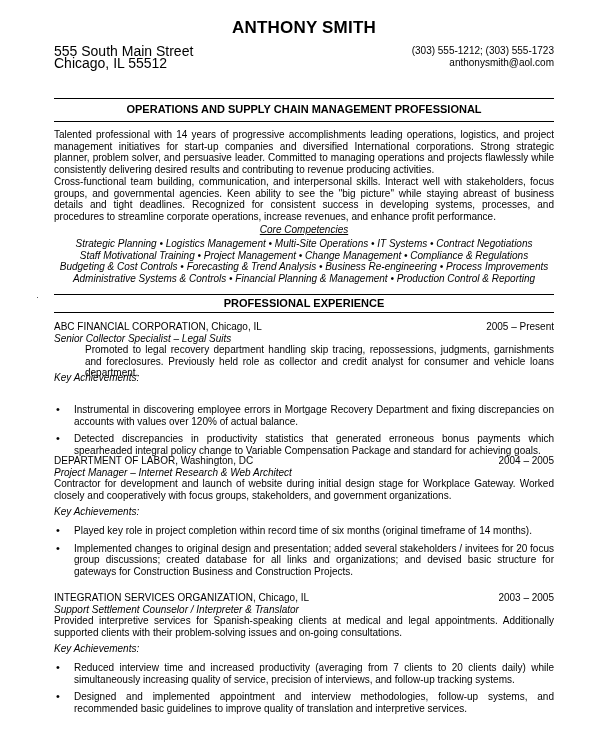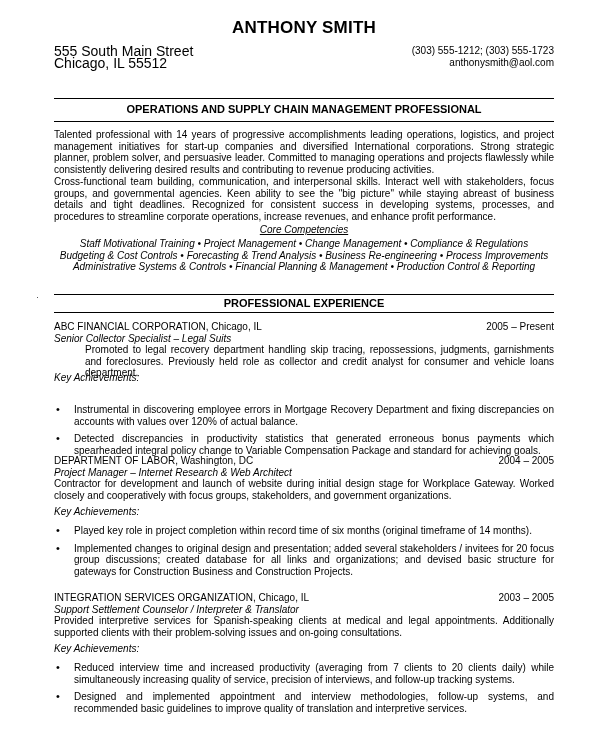--- a/index.html
+++ b/index.html
@@ -45,20 +45,21 @@
   <div class="section-title" style="top:103px;">OPERATIONS AND SUPPLY CHAIN MANAGEMENT PROFESSIONAL</div>
   <div class="rule" style="top:121px;"></div>
 
   <div class="para" style="top:129px;">Talented professional with 14 years of progressive accomplishments leading operations, logistics, and project management initiatives for start-up companies and diversified International corporations. Strong strategic planner, problem solver, and persuasive leader. Committed to managing operations and projects flawlessly while consistently delivering desired results and contributing to revenue producing activities.</div>
   <div class="para" style="top:176px;">Cross-functional team building, communication, and interpersonal skills. Interact well with stakeholders, focus groups, and governmental agencies. Keen ability to see the "big picture" while staying abreast of business details and tight deadlines. Recognized for consistent success in developing systems, processes, and procedures to streamline corporate operations, increase revenues, and enhance profit performance.</div>
 
   <div class="core-title">
     <span>Core Competencies</span>
   </div>
   <div class="core-list">
+    <div>Strategic Planning • Logistics Management • Multi-Site Operations • IT Systems • Contract Negotiations</div>
     <div>Staff Motivational Training • Project Management • Change Management • Compliance &amp; Regulations</div>
     <div>Budgeting &amp; Cost Controls • Forecasting &amp; Trend Analysis • Business Re-engineering • Process Improvements</div>
     <div>Administrative Systems &amp; Controls • Financial Planning &amp; Management • Production Control &amp; Reporting</div>
   </div>
 
   <div class="rule" style="top:294px;"></div>
   <div class="section-title" style="top:297px;">PROFESSIONAL EXPERIENCE</div>
   <div class="rule" style="top:312px;"></div>
 
   <div class="job-head" style="top:321px;">

